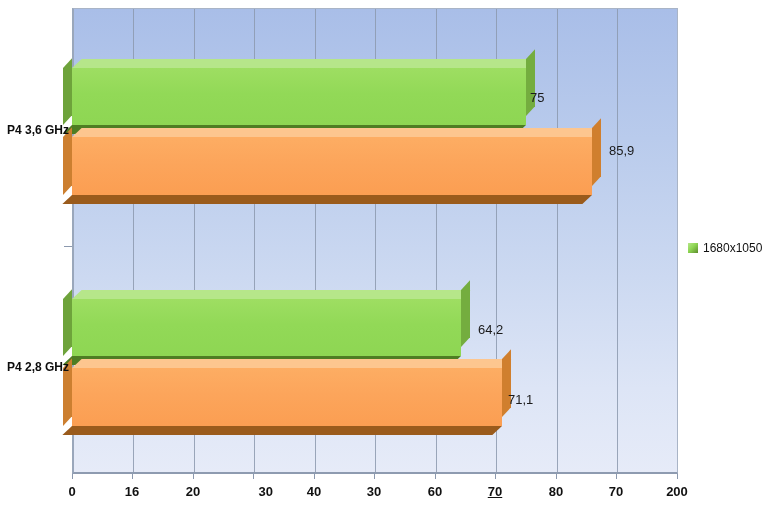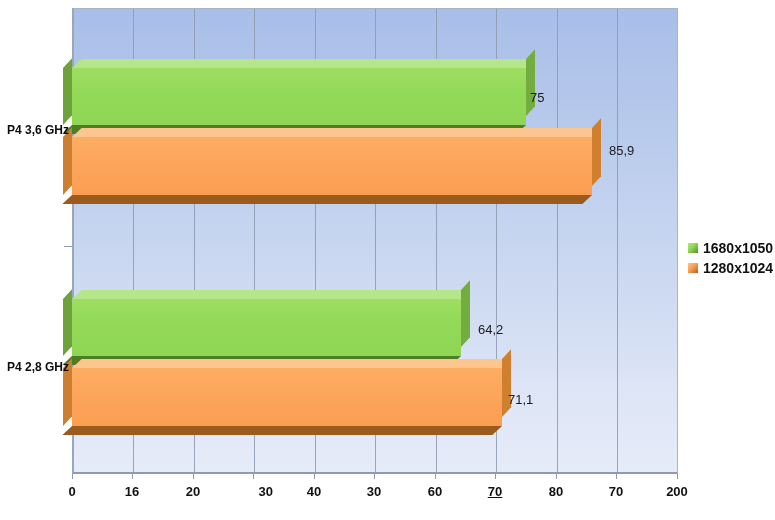--- a/index.html
+++ b/index.html
@@ -159,22 +159,22 @@
   .legend-swatch {
     width: 10px;
     height: 10px;
     margin-right: 5px;
     flex: 0 0 auto;
     position: relative;
   }
   .legend-swatch.sw-green  { background: linear-gradient(135deg, #b6e68a 0%, #8ed653 45%, #5d8c2d 100%); }
   .legend-swatch.sw-orange { background: linear-gradient(135deg, #fdc68f 0%, #fb9e52 45%, #a9641f 100%); }
   .legend-label {
-    font-size: 14px;
-    font-weight: bold;
+    font-size: 12px;
+    font-weight: normal;
     color: #111111;
     white-space: nowrap;
   }
 </style>
 </head>
 <body>
 
 <div id="chart-root">
 
   <div id="plot-area">
@@ -251,19 +251,15 @@
   <div class="xtick-label" style="left:475px;text-decoration:underline;">70</div>
   <div class="xtick-label" style="left:536px;">80</div>
   <div class="xtick-label" style="left:596px;">70</div>
   <div class="xtick-label" style="left:657px;">200</div>
 
   <div id="legend">
     <div class="legend-row">
       <span class="legend-swatch sw-green"></span>
       <span class="legend-label">1680x1050</span>
     </div>
-    <div class="legend-row">
-      <span class="legend-swatch sw-orange"></span>
-      <span class="legend-label">1280x1024</span>
-    </div>
   </div>
 
 </div>
 
 </body></html>

